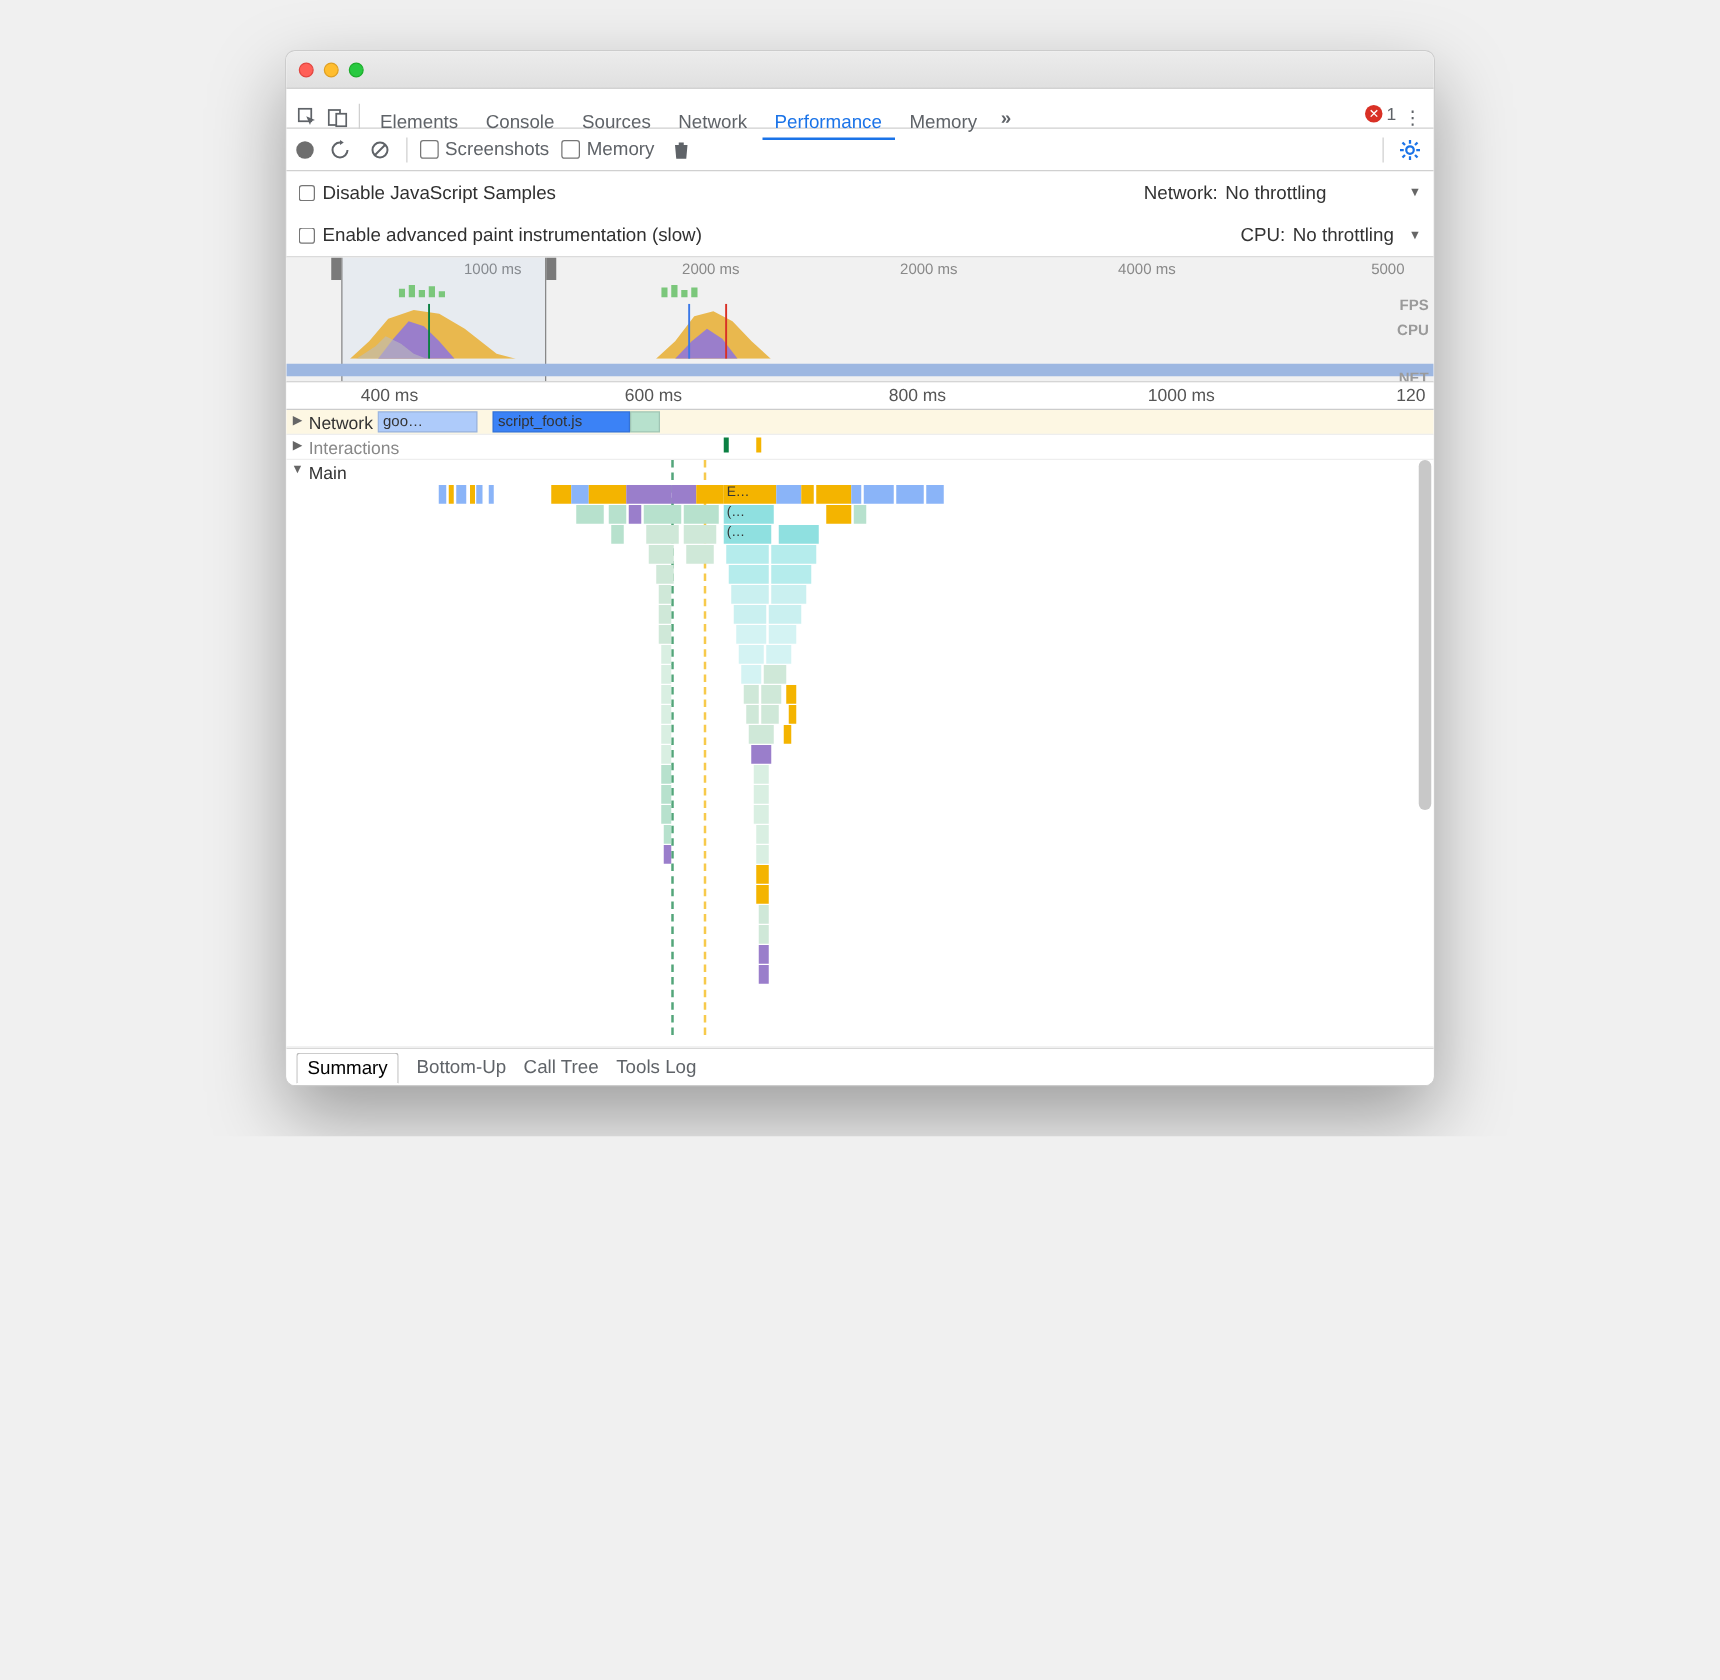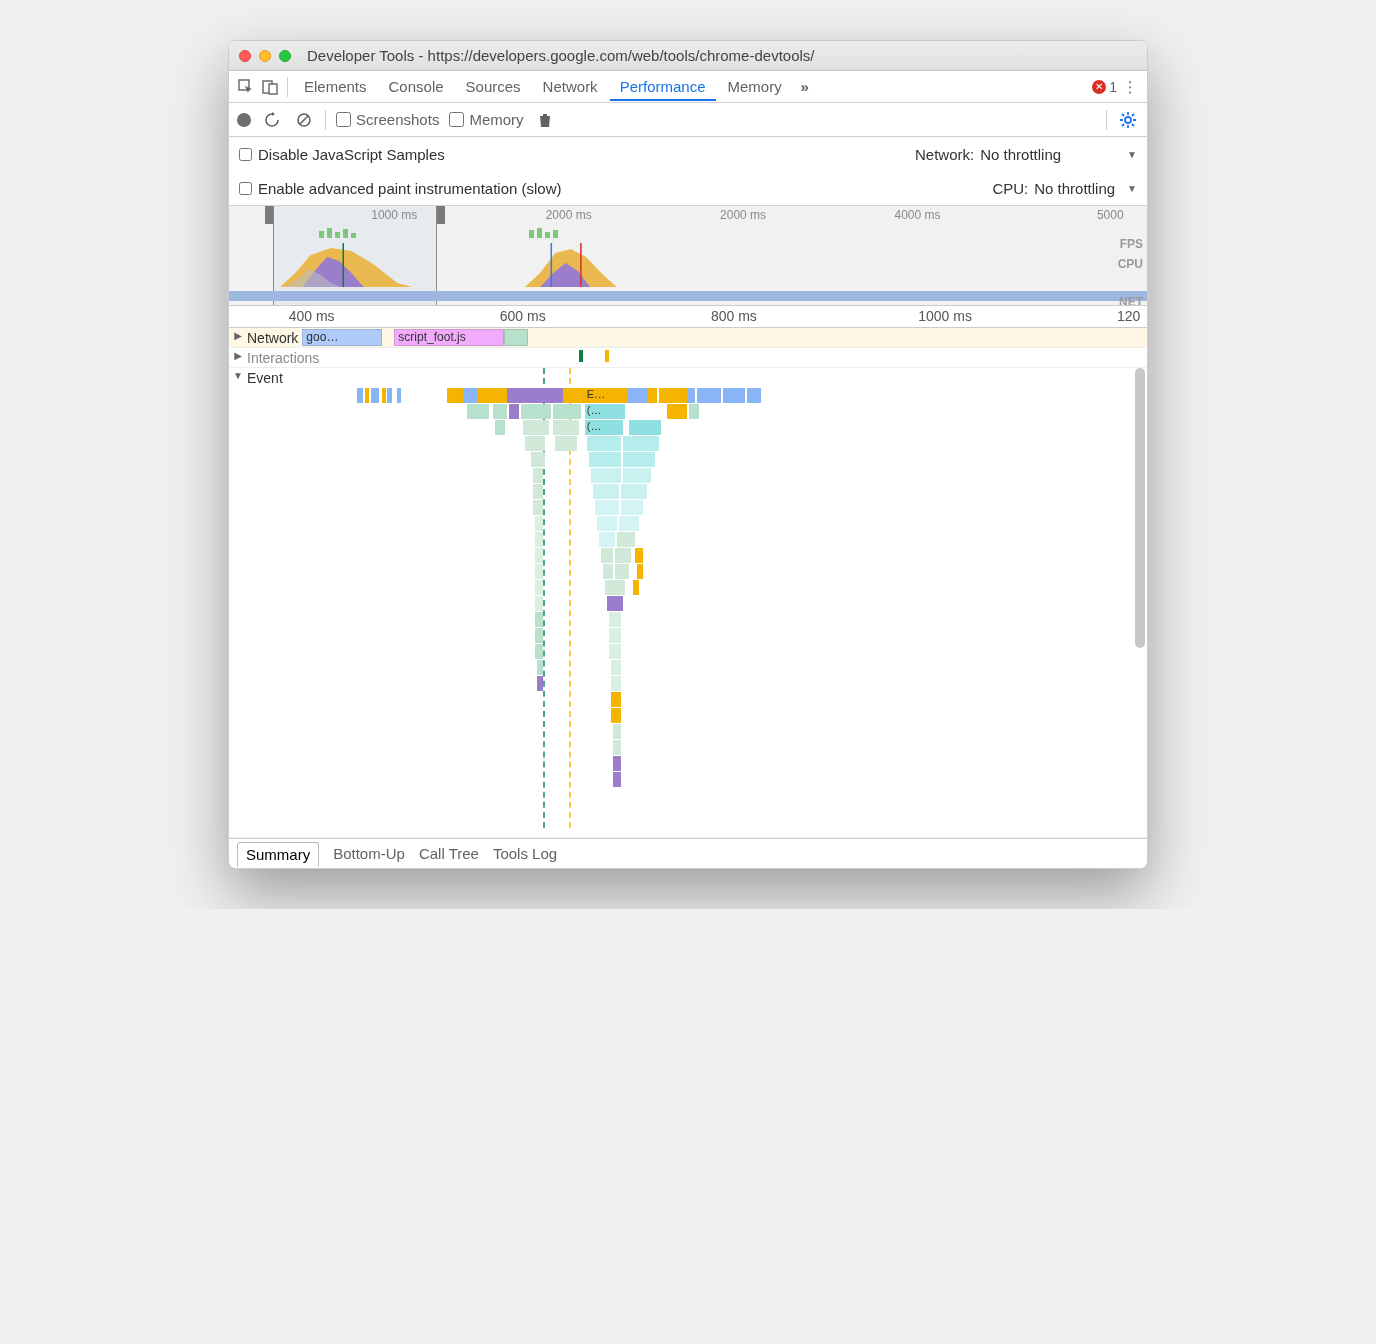--- a/index.html
+++ b/index.html
@@ -34,22 +34,22 @@
     color: #444;
   }
   .traffic { display:flex; gap:8px; margin-right:8px;}
   .tl { width:12px; height:12px; border-radius:50%; }
   .tl.red{background:#ff5f57;border:1px solid #e24640;}
   .tl.yellow{background:#ffbd2e;border:1px solid #dfa023;}
   .tl.green{background:#28c940;border:1px solid #1dad2b;}
   .titlebar .title {flex:1; text-align:left; white-space:nowrap; overflow:hidden; text-overflow:ellipsis;}
   
   .tabs {
-    display:flex; align-items:center; height:32px; border-bottom:1px solid #d0d0d0;
-    padding: 0 6px; gap:2px; font-size:15px; color:#5f6368;
+    display:flex; align-items:flex-start; height:32px; border-bottom:1px solid #d0d0d0;
+    padding: 12px 6px; gap:2px; font-size:15px; color:#5f6368;
   }
   .tabs .iconbtn, .toolbar .iconbtn { width:22px;height:22px;display:inline-flex;align-items:center;justify-content:center;color:#5f6368;border-radius:3px;}
   .tabs .tab { padding: 6px 10px; cursor:pointer; color:#5f6368;}
   .tabs .tab.active{ color:#1a73e8; border-bottom:2px solid #1a73e8; padding-bottom:4px;}
   .tabs .spacer{flex:1;}
   .tabs .err {display:flex;align-items:center;gap:3px;font-size:14px;}
   .tabs .err .dot{width:14px;height:14px;border-radius:50%;background:#d93025;color:#fff;font-size:10px;display:flex;align-items:center;justify-content:center;}
   .tabs .sep{width:1px;height:20px;background:#d0d0d0;margin:0 4px;}
   
   .toolbar {
@@ -108,21 +108,20 @@
 <body>
 
 <div class="window">
 
   <div class="titlebar">
     <div class="traffic">
       <div class="tl red"></div>
       <div class="tl yellow"></div>
       <div class="tl green"></div>
     </div>
-    <div class="title">Developer Tools - https://developers.google.com/web/tools/chrome-devtools/</div>
   </div>
 
   <div class="tabs">
     <span class="iconbtn">
       <svg width="16" height="16" viewBox="0 0 16 16">
           <rect x="1" y="1" width="10" height="10" fill="none" stroke="#5f6368" stroke-width="1.4"></rect>
           <path d="M7 7 L14 10 L11 11 L10 14 Z" fill="#5f6368"></path>
         </svg>
     </span>
     <span class="iconbtn">
@@ -279,37 +278,37 @@
     <span class="rt" style="left:98%">120</span>
   </div>
 
   <div class="tracks">
 
     <div class="track netrow">
       <div class="thead">▶</div>
       <div class="tlabel">Network</div>
       <div class="tbody">
         <div class="netitem" style="left:0px;width:80px;background:#aecbfa;">goo…</div>
-        <div class="netitem" style="left:92px;width:110px;background:#f0abfc;">script_foot.js</div>
+        <div class="netitem" style="left:92px;width:110px;background:#3b82f6;">script_foot.js</div>
         <div class="netitem" style="left:202px;width:24px;background:#b7e1cd;"></div>
       </div>
     </div>
 
     <div class="track intrrow" style="color:#888;">
       <div class="thead">▶</div>
       <div class="tlabel" style="text-decoration:line-through wavy transparent;">Interactions</div>
       <div class="tbody">
         <div style="position:absolute;left:256px;top:2px;width:4px;height:12px;background:#0b8043;"></div>
         <div style="position:absolute;left:282px;top:2px;width:4px;height:12px;background:#f4b400;"></div>
       </div>
     </div>
 
     <div class="track mainrow">
       <div class="thead">▼</div>
-      <div class="tlabel">Event</div>
+      <div class="tlabel">Main</div>
       <div class="tbody flamecol">
 
         <div class="dashed" style="left:256px;border-color:#0b8043;"></div>
         <div class="dashed" style="left:282px;border-color:#f4b400;"></div>
 
         <div class="fb" style="left:70px;top:20px;width:6px;background:#8ab4f8;"></div>
         <div class="fb" style="left:78px;top:20px;width:4px;background:#f4b400;"></div>
         <div class="fb" style="left:84px;top:20px;width:8px;background:#8ab4f8;"></div>
         <div class="fb" style="left:95px;top:20px;width:3px;background:#f4b400;"></div>
         <div class="fb" style="left:100px;top:20px;width:5px;background:#8ab4f8;"></div>

